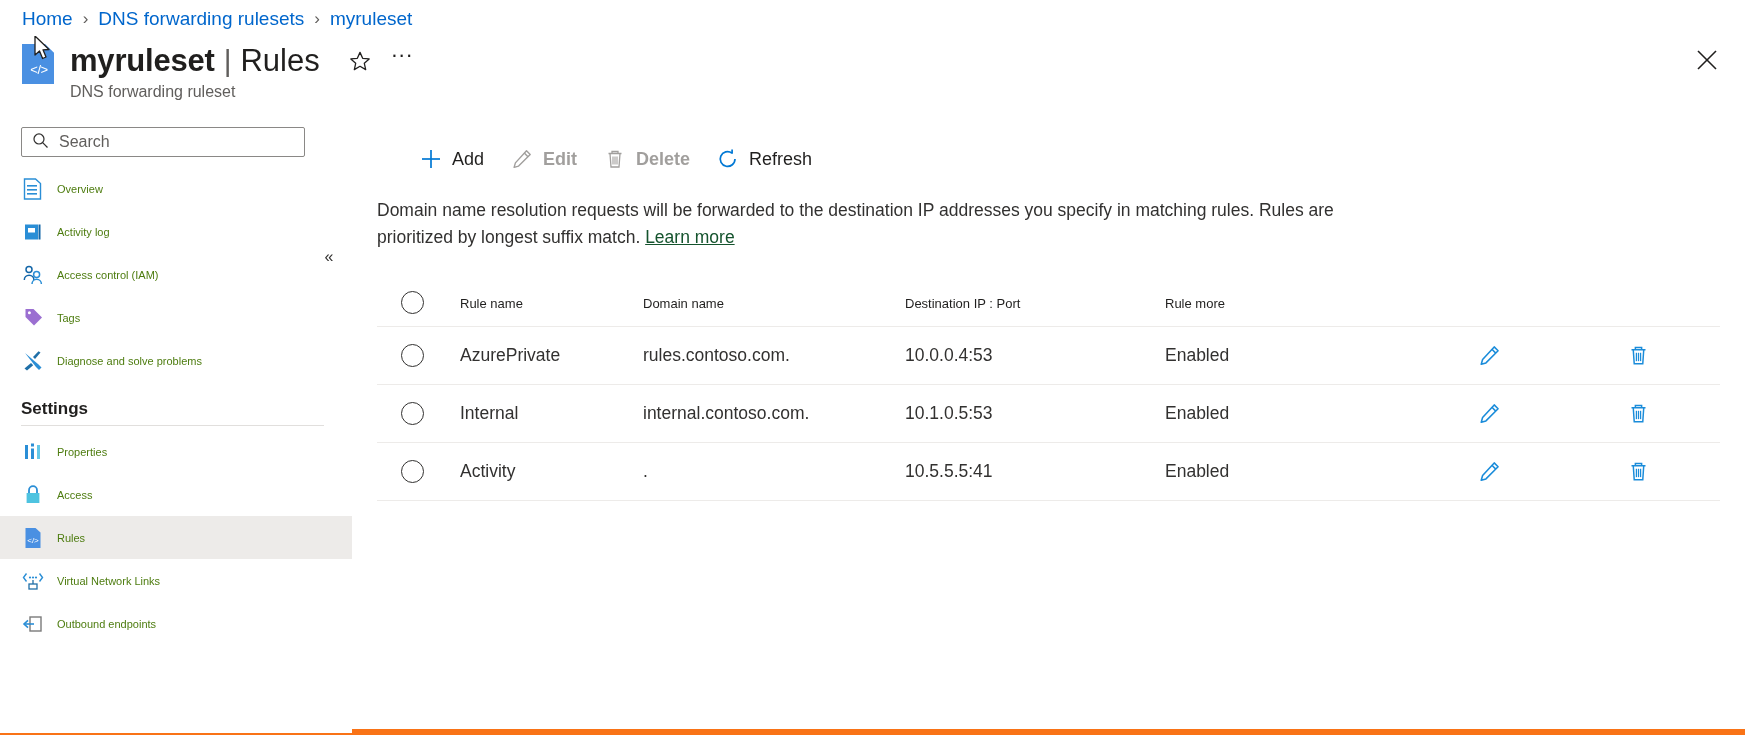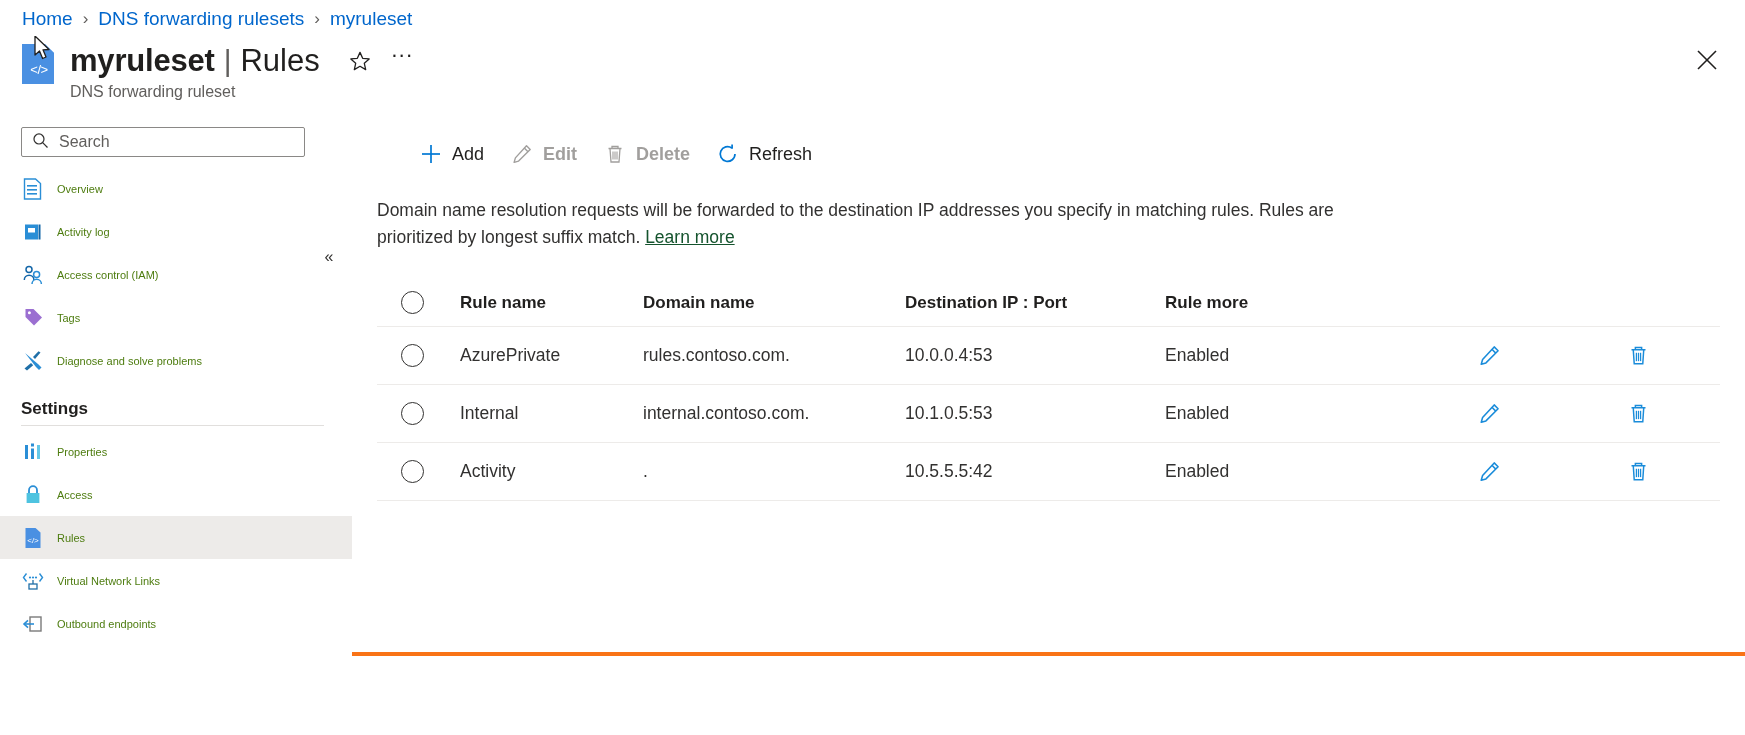--- a/index.html
+++ b/index.html
@@ -11,24 +11,24 @@
     width: 1745px;
     height: 735px;
     font-family: "Liberation Sans", sans-serif;
     color: #201f1e;
     overflow: hidden;
     position: relative;
   }
   #page {
     position: relative;
     width: 1745px;
-    height: 656px;
+    height: 735px;
     background: #fff;
     box-sizing: border-box;
-    border-bottom: 4px solid #f97316;
+    border-bottom: 6px solid #f97316;
   }
 
   
   .breadcrumb {
     position: absolute;
     left: 22px;
     top: 4px;
     height: 30px;
     display: flex;
     align-items: center;
@@ -249,21 +249,21 @@
   .main {
     position: absolute;
     left: 352px;
     top: 120px;
     right: 0;
     bottom: 2px;
     background: #fff;
   }
   .command-bar {
     display: flex;
-    align-items: flex-start;
+    align-items: center;
     height: 44px;
     padding-left: 65px;
     margin-top: 17px;
   }
   .cmd {
     display: flex;
     align-items: center;
     height: 34px;
     margin-right: 22px;
     cursor: pointer;
@@ -308,22 +308,22 @@
     align-items: center;
     height: 58px;
     border-bottom: 1px solid #edebe9;
     box-sizing: border-box;
   }
   .t-head {
     height: 48px;
     border-bottom: 1px solid #edebe9;
   }
   .t-head .c-text {
-    font-size: 17px;
-    font-weight: bold;
+    font-size: 13px;
+    font-weight: normal;
     color: #201f1e;
   }
   .c-sel {
     width: 83px;
     flex: none;
     display: flex;
     align-items: center;
     padding-left: 24px;
     box-sizing: border-box;
   }
@@ -660,21 +660,21 @@
           </span>
         </div>
       </div>
 
       <div class="t-row">
         <div class="c-sel">
           <span class="radio"></span>
         </div>
         <div class="c-name"><span class="c-text">Activity</span></div>
         <div class="c-domain"><span class="c-text">.</span></div>
-        <div class="c-dest"><span class="c-text">10.5.5.5:42</span></div>
+        <div class="c-dest"><span class="c-text">10.5.5.5:41</span></div>
         <div class="c-state"><span class="c-text">Enabled</span></div>
         <div class="c-edit">
           <span class="icon-btn">
             <svg width="23" height="23" viewBox="0 0 22 22">
               <path d="M15.5 2.8 L19.2 6.5 L7.6 18.1 L3.1 19.4 L4.4 14.9 Z" fill="none" stroke="#1a8cda" stroke-width="1.5" stroke-linejoin="round"></path>
               <line x1="13.3" y1="5" x2="17" y2="8.7" stroke="#1a8cda" stroke-width="1.5"></line>
             </svg>
           </span>
         </div>
         <div class="c-del">

